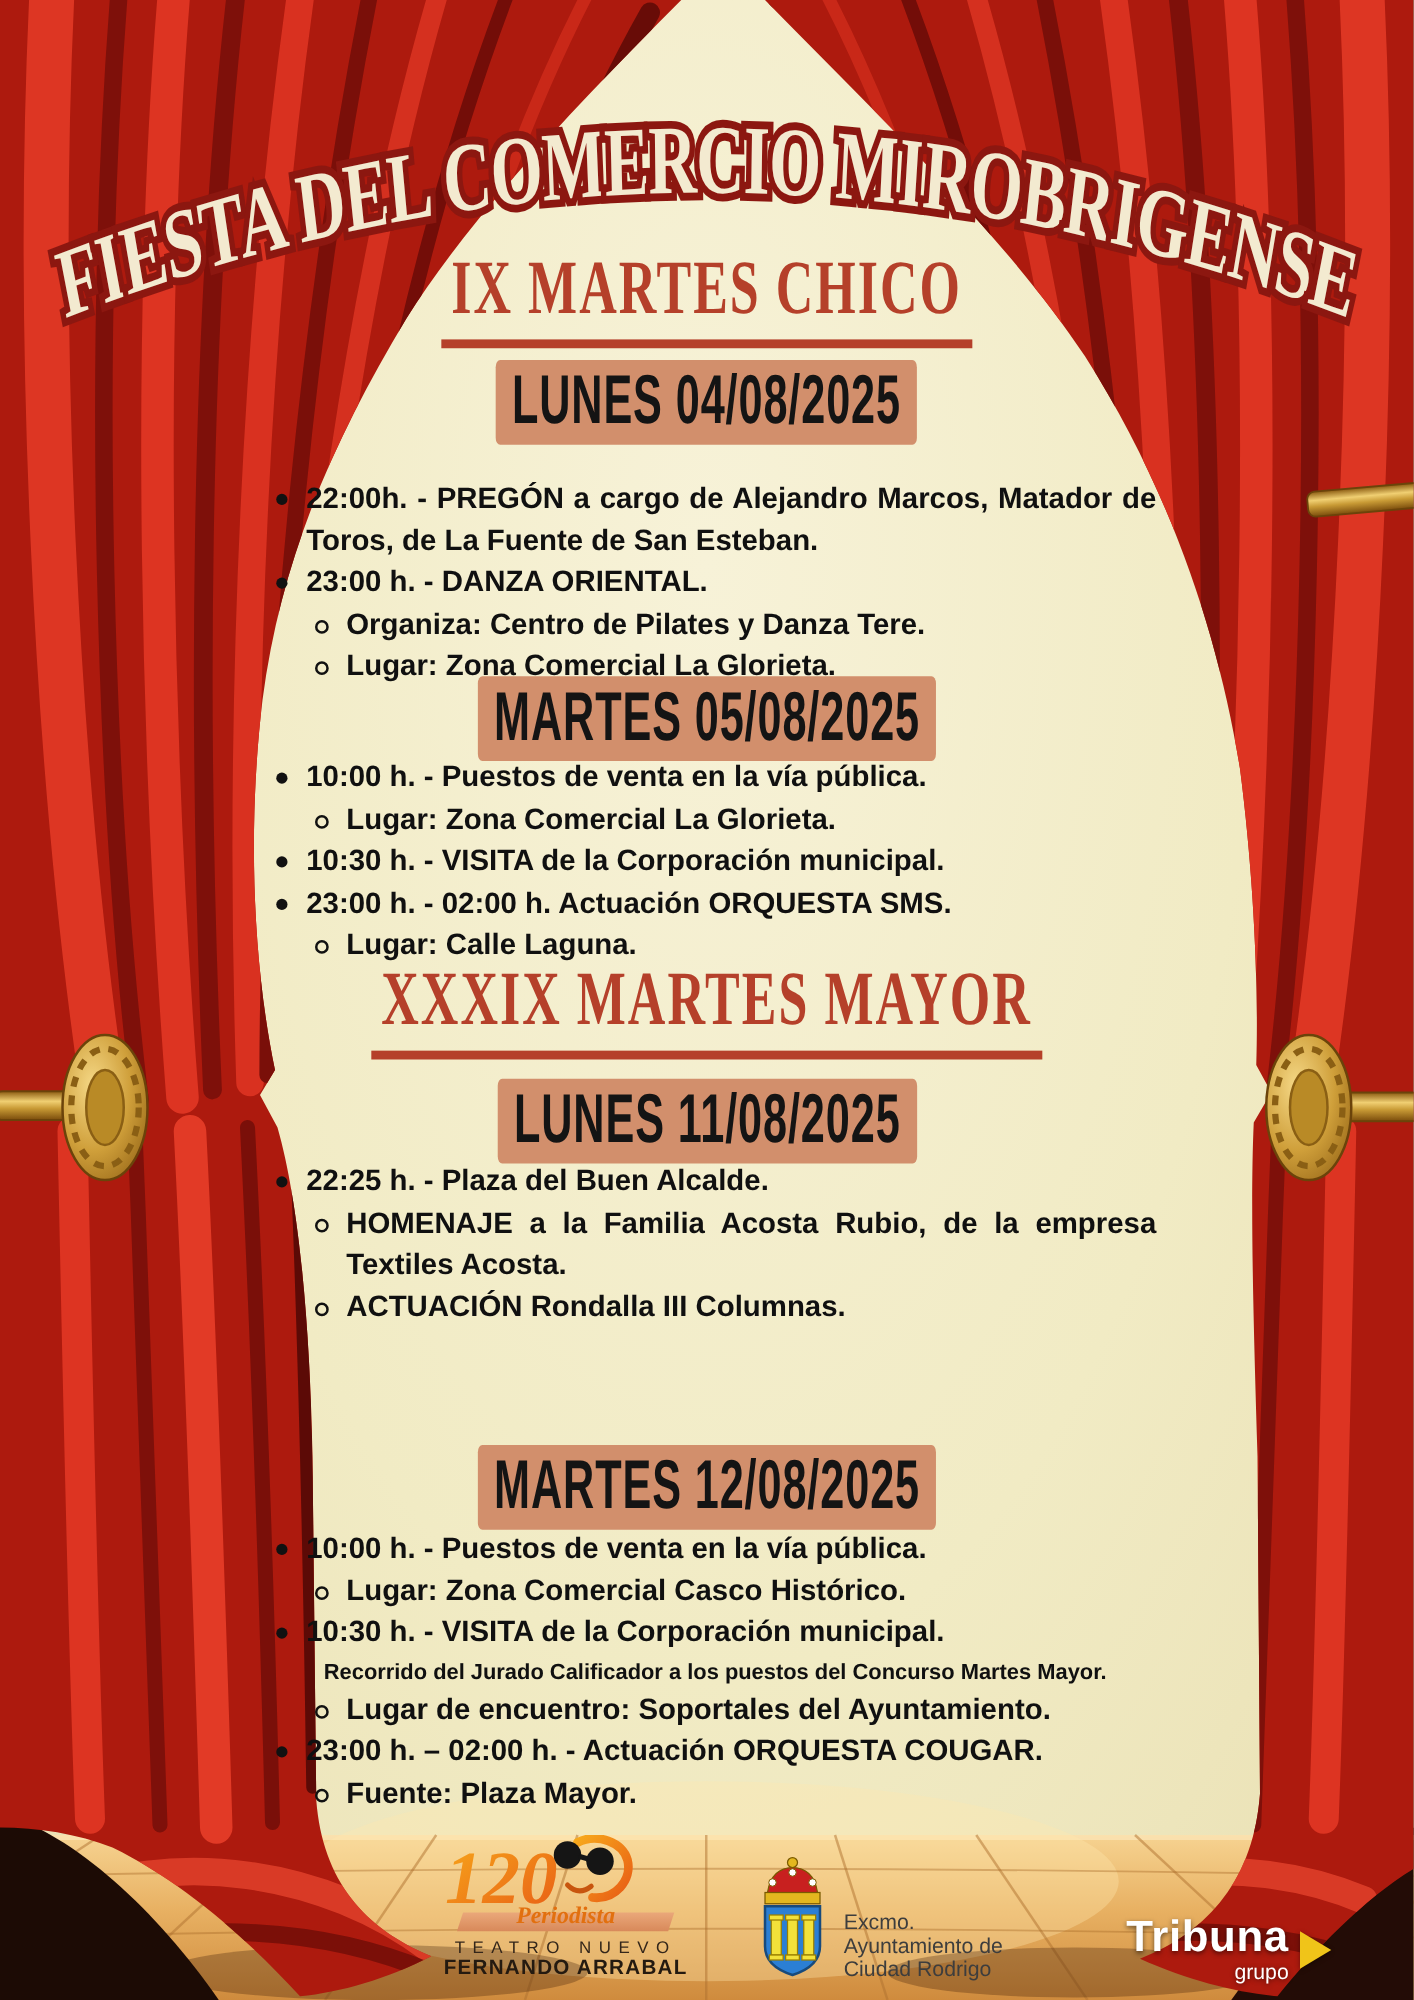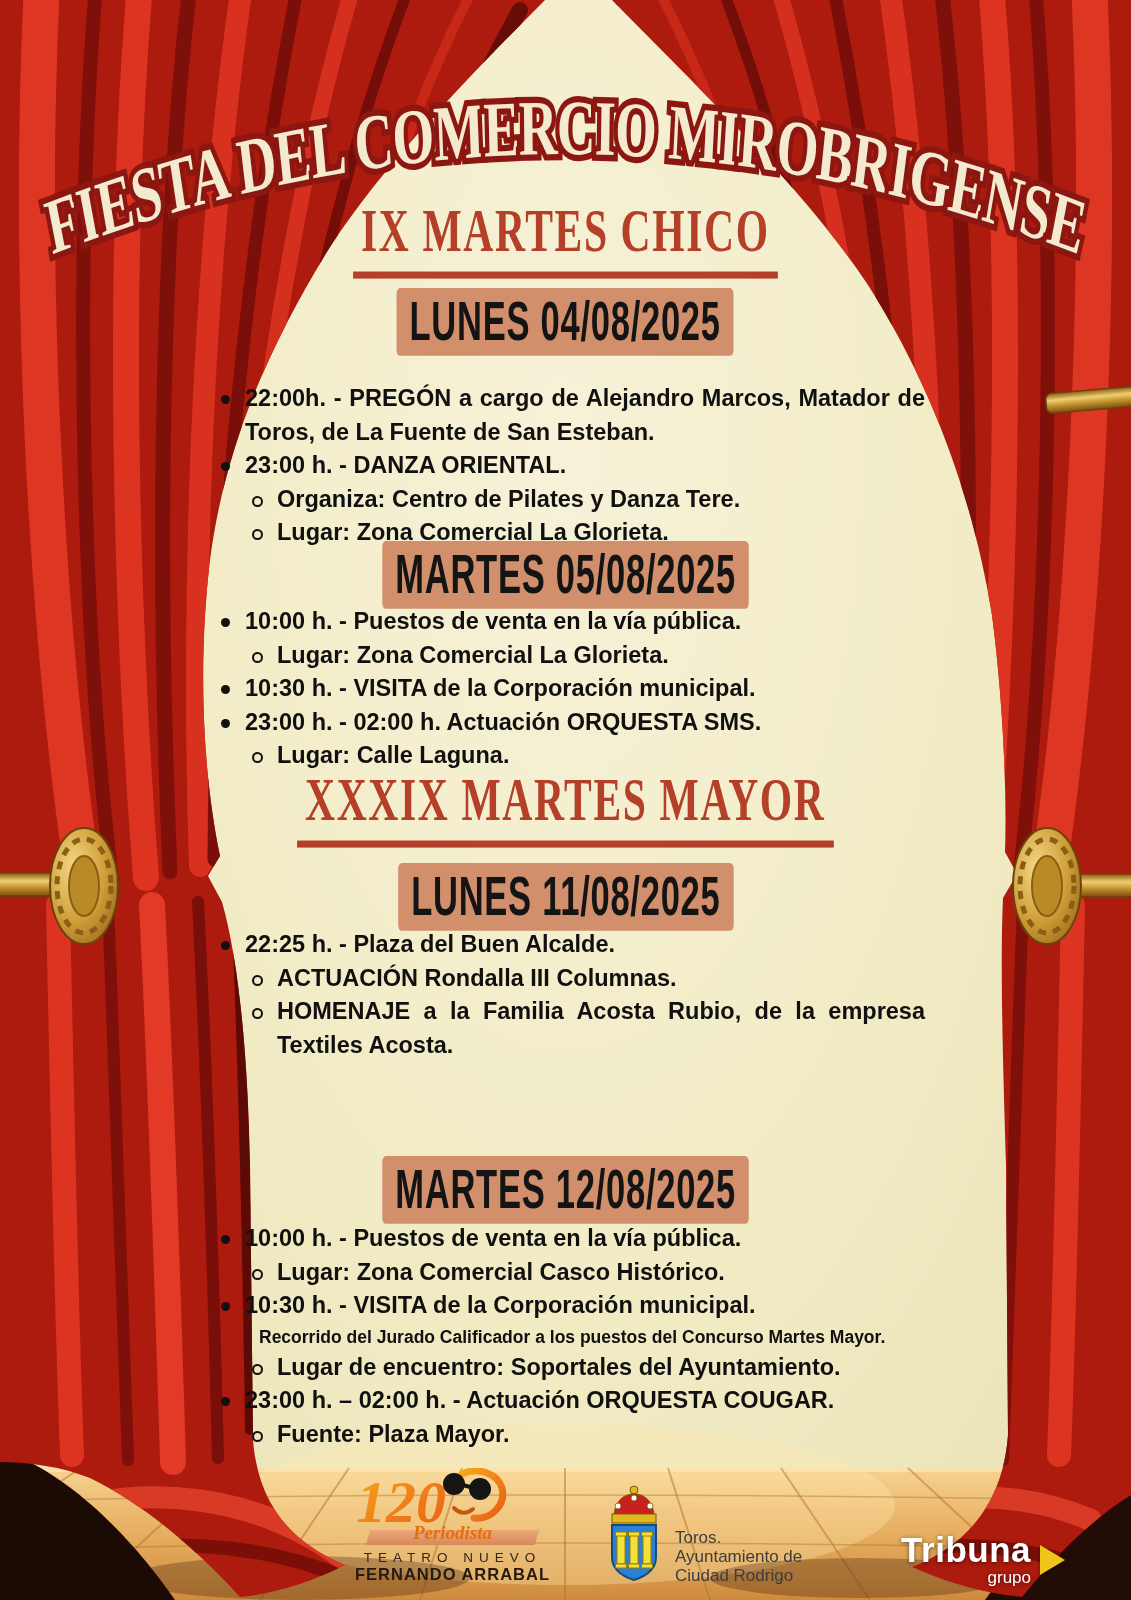--- a/index.html
+++ b/index.html
@@ -235,27 +235,27 @@
         <span class="sh-inner">XXXIX MARTES MAYOR</span>
       </div>
       <div class="badge-row" style="top: 863px;">
         <span class="badge-inner">LUNES 11/08/2025</span>
       </div>
       <div class="evt-list" style="top: 928px;">
         <div class="item lvl1">
           <span class="blt"></span>
           <span class="txt">22:25 h. - Plaza del Buen Alcalde.</span>
         </div>
+        <div class="item lvl2 just">
+          <span class="blt"></span>
+          <span class="txt">HOMENAJE a la Familia Acosta Rubio, de la empresa Textiles Acosta.</span>
+        </div>
         <div class="item lvl2">
           <span class="blt"></span>
           <span class="txt">ACTUACIÓN Rondalla III Columnas.</span>
-        </div>
-        <div class="item lvl2 just">
-          <span class="blt"></span>
-          <span class="txt">HOMENAJE a la Familia Acosta Rubio, de la empresa Textiles Acosta.</span>
         </div>
       </div>
       <div class="badge-row" style="top: 1156px;">
         <span class="badge-inner">MARTES 12/08/2025</span>
       </div>
       <div class="evt-list" style="top: 1222px;">
         <div class="item lvl1">
           <span class="blt"></span>
           <span class="txt">10:00 h. - Puestos de venta en la vía pública.</span>
         </div>
@@ -326,21 +326,21 @@
             <rect x="12.5" y="80" width="11" height="4"></rect>
           <rect x="27" y="50" width="8" height="30"></rect>
             <rect x="25.5" y="48" width="11" height="4"></rect>
             <rect x="25.5" y="80" width="11" height="4"></rect>
           <rect x="40" y="50" width="8" height="30"></rect>
             <rect x="38.5" y="48" width="11" height="4"></rect>
             <rect x="38.5" y="80" width="11" height="4"></rect>
         </g>
       </svg>
       <div class="ayto-text">
-        <div>Toros.</div>
+        <div>Excmo.</div>
         <div>Ayuntamiento de</div>
         <div>Ciudad Rodrigo</div>
       </div>
     </div>
 
     <div class="tribuna">
       <div class="trib-col">
         <div class="trib-name">Tribuna</div>
         <div class="trib-sub">grupo</div>
       </div>

